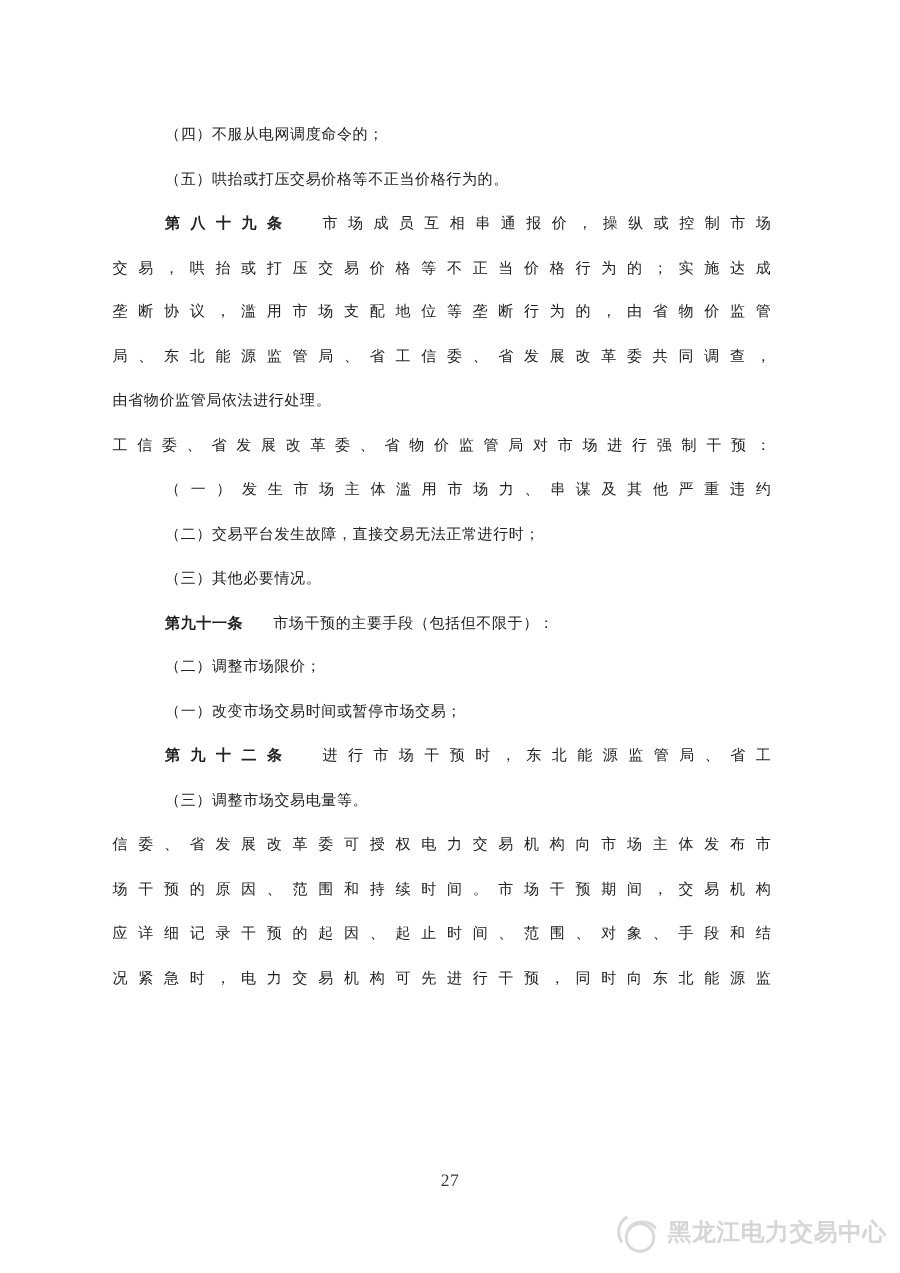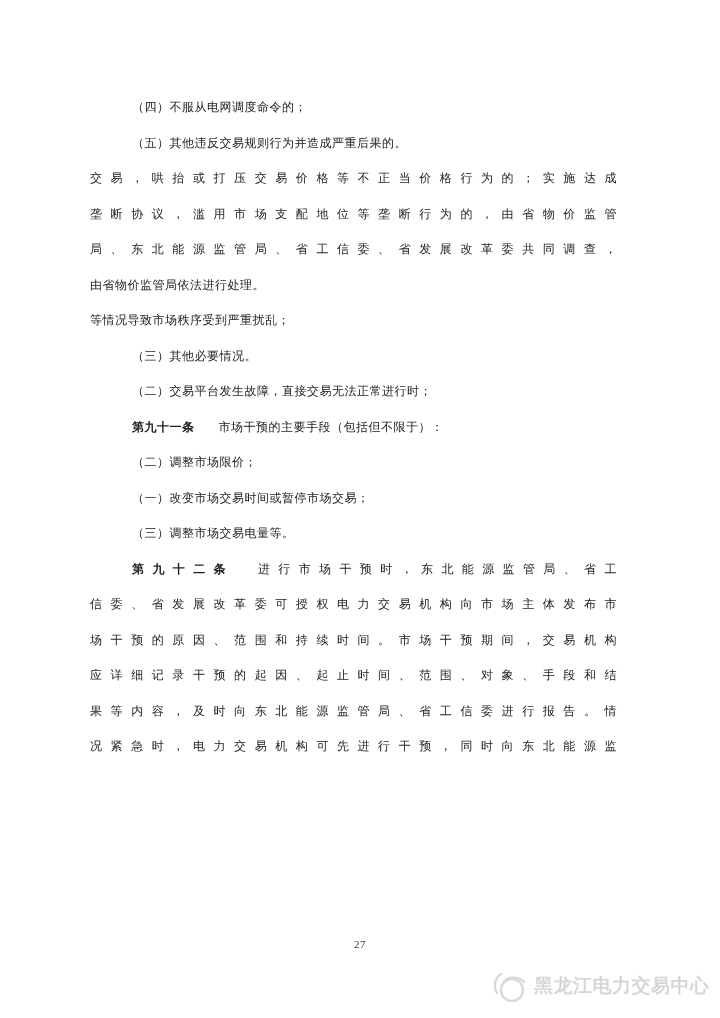--- a/index.html
+++ b/index.html
@@ -31,21 +31,21 @@
   }
   .seg { display: inline; }
   .seg.b { font-weight: bold; }
   .seg.gap { margin-right: 24px; }
   .pagenum {
     position: absolute;
     left: 0;
     top: 938px;
     width: 720px;
     text-align: center;
-    font-size: 11px;
+    font-size: 14px;
     color: #3a3a3a;
     letter-spacing: 0.5px;
   }
   .watermark {
     position: absolute;
     left: 491px;
     top: 966px;
     display: flex;
     align-items: center;
     gap: 5px;
@@ -60,37 +60,38 @@
   }
   .wm-icon { display: block; }
 </style>
 </head>
 <body>
 
 <div class="page">
 
   <div class="doc" id="doc-body">
       <div class="line ind"><span class="seg">（四）不服从电网调度命令的；</span></div>
-      <div class="line ind"><span class="seg">（五）其他违反交易规则行为并造成严重后果的。</span></div>
+      <div class="line ind"><span class="seg">（五）哄抬或打压交易价格等不正当价格行为的。</span></div>
+      <div class="line ind j"><span class="seg b gap">第八十九条</span><span class="seg">市场成员互相串通报价，操纵或控制市场</span></div>
       <div class="line j"><span class="seg">交易，哄抬或打压交易价格等不正当价格行为的；实施达成</span></div>
       <div class="line j"><span class="seg">垄断协议，滥用市场支配地位等垄断行为的，由省物价监管</span></div>
       <div class="line j"><span class="seg">局、东北能源监管局、省工信委、省发展改革委共同调查，</span></div>
       <div class="line"><span class="seg">由省物价监管局依法进行处理。</span></div>
-      <div class="line"><span class="seg">等情况导致市场秩序受到严重扰乱；</span></div>
+      <div class="line j"><span class="seg">工信委、省发展改革委、省物价监管局对市场进行强制干预：</span></div>
+      <div class="line ind j"><span class="seg">（一）发生市场主体滥用市场力、串谋及其他严重违约</span></div>
+      <div class="line ind"><span class="seg">（二）交易平台发生故障，直接交易无法正常进行时；</span></div>
       <div class="line ind"><span class="seg">（三）其他必要情况。</span></div>
-      <div class="line ind"><span class="seg">（二）交易平台发生故障，直接交易无法正常进行时；</span></div>
       <div class="line ind"><span class="seg b gap">第九十一条</span><span class="seg">市场干预的主要手段（包括但不限于）：</span></div>
       <div class="line ind"><span class="seg">（二）调整市场限价；</span></div>
       <div class="line ind"><span class="seg">（一）改变市场交易时间或暂停市场交易；</span></div>
+      <div class="line ind j"><span class="seg b gap">第九十二条</span><span class="seg">进行市场干预时，东北能源监管局、省工</span></div>
       <div class="line ind"><span class="seg">（三）调整市场交易电量等。</span></div>
-      <div class="line ind j"><span class="seg b gap">第九十二条</span><span class="seg">进行市场干预时，东北能源监管局、省工</span></div>
       <div class="line j"><span class="seg">信委、省发展改革委可授权电力交易机构向市场主体发布市</span></div>
       <div class="line j"><span class="seg">场干预的原因、范围和持续时间。市场干预期间，交易机构</span></div>
       <div class="line j"><span class="seg">应详细记录干预的起因、起止时间、范围、对象、手段和结</span></div>
-      <div class="line j"><span class="seg">果等内容，及时向东北能源监管局、省工信委进行报告。情</span></div>
       <div class="line j"><span class="seg">况紧急时，电力交易机构可先进行干预，同时向东北能源监</span></div>
     </div>
 
   <div class="pagenum">27</div>
 
   <div class="watermark">
     <svg class="wm-icon" width="38" height="40" viewBox="0 0 38 40" xmlns="http://www.w3.org/2000/svg">
       <g fill="none" stroke="#d9d9d9" stroke-width="2.4" stroke-linecap="round">
         <path d="M10 8 C 4 12, 2 20, 6 27"></path>
         <circle cx="21" cy="24" r="11"></circle>

